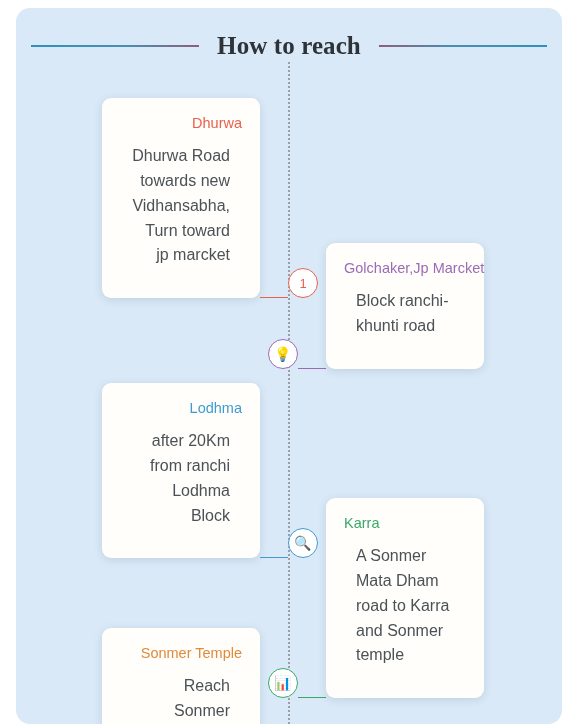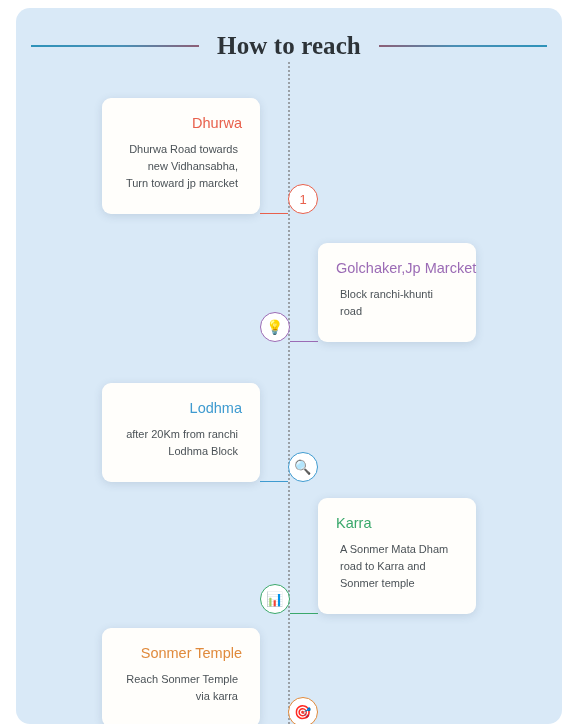--- a/index.html
+++ b/index.html
@@ -77,21 +77,21 @@
     height: 716px;
   }
   .row {
     position: absolute;
     left: 0;
     width: 546px;
     display: flex;
     align-items: flex-end;
   }
   .row.left  { flex-direction: row; }
-  .row.right { flex-direction: row-reverse; }
+  .row.right { flex-direction: row-reverse; padding-left: 8px; }
 
   .side {
     width: 258px;
     display: flex;
   }
   .row.left  .side { justify-content: flex-end; }
   .row.right .side { justify-content: flex-start; }
 
   .card {
     background: #fffefb;
@@ -104,24 +104,24 @@
   .row.left  .card { text-align: right; }
   .row.right .card { text-align: left; }
 
   .card-title {
     font-size: 14.5px;
     margin: 0 0 9px 0;
     line-height: 1.25;
     white-space: nowrap;
   }
   .card-body {
-    font-size: 11px;
+    font-size: 16px;
     color: #4b5257;
     line-height: 1.55;
-    margin: 4px;
+    margin: 12px;
   }
 
   .connector {
     height: 1.2px;
     width: 28px;
     flex: 0 0 auto;
   }
 
   .marker {
     width: 30px;

